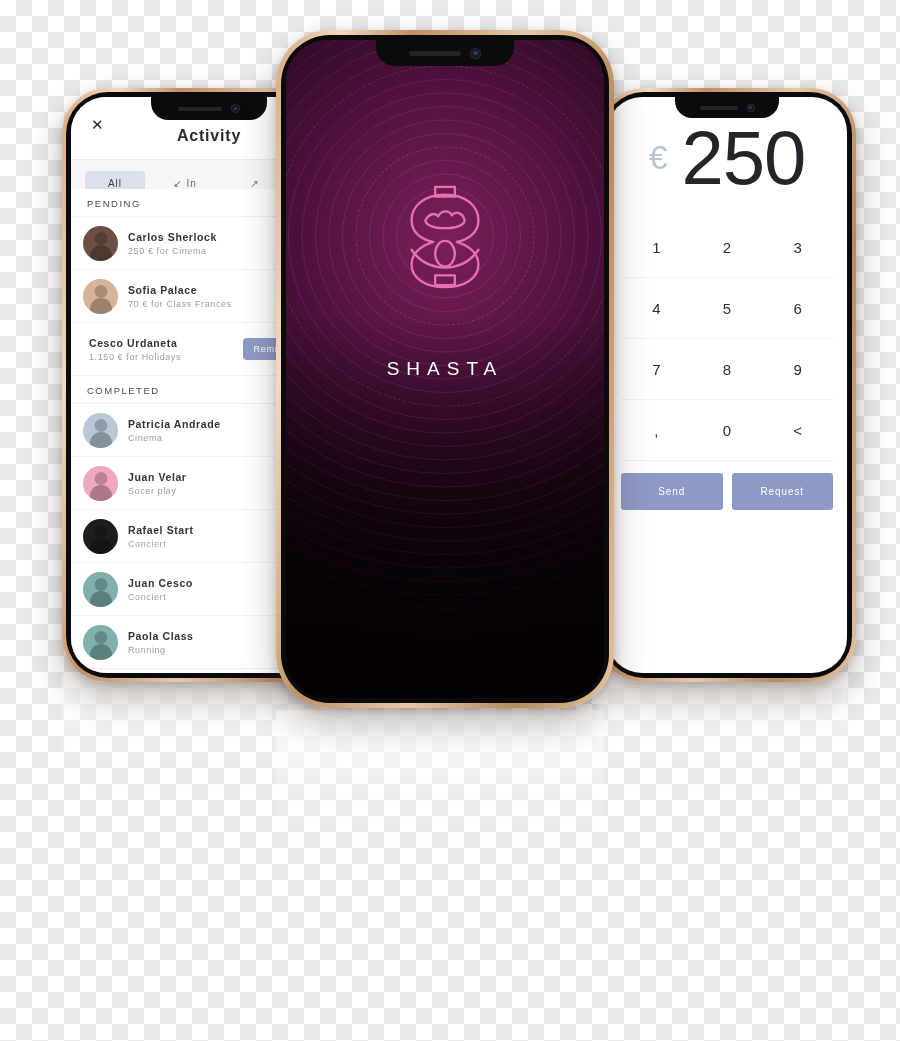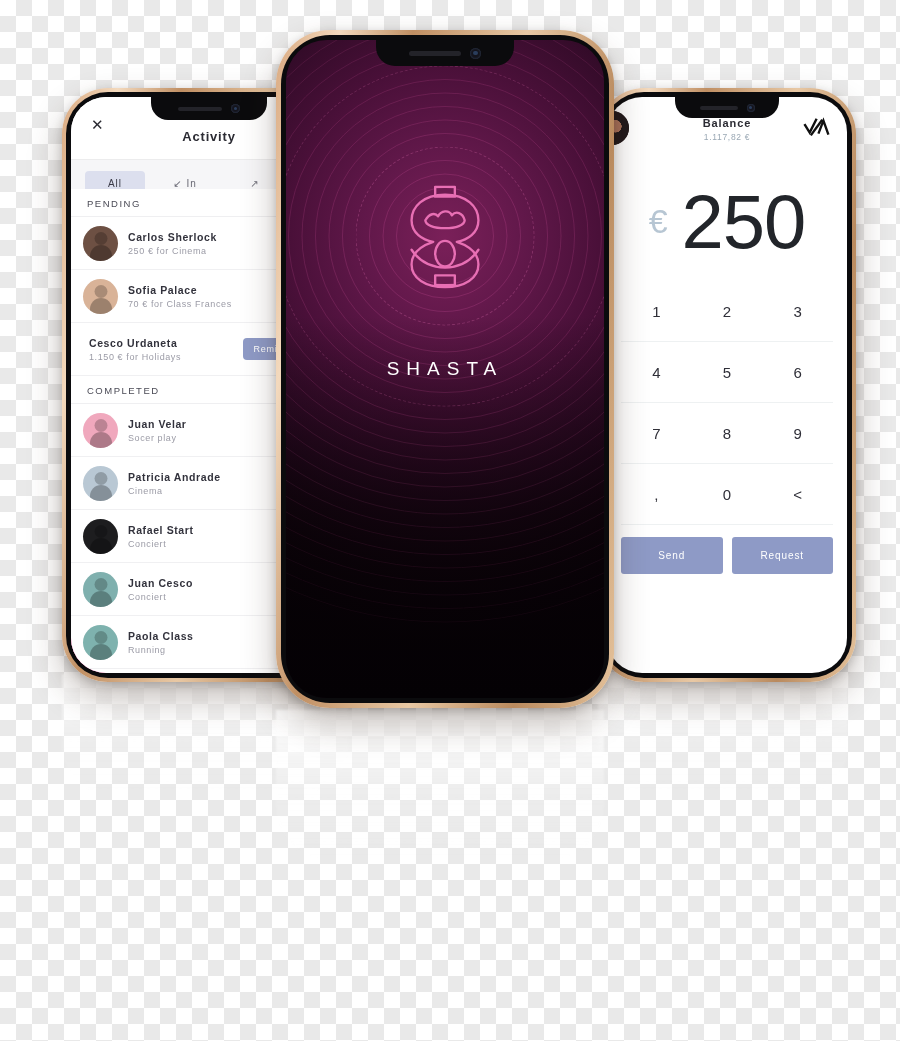--- a/index.html
+++ b/index.html
@@ -28,21 +28,21 @@
   .cam{background:#14141c;border-radius:50%;box-shadow:inset 0 0 2px #3a4a66;}
   .cam i{display:block;width:40%;height:40%;margin:30% auto;border-radius:50%;background:#2a3d5c;}
 
   
   #phoneLeft{left:62px;top:88px;width:286px;height:586px;z-index:1;}
   #phoneLeft .notch{width:116px;height:23px;}
   #phoneLeft .speaker{width:44px;height:4px;}
   #phoneLeft .cam{width:9px;height:9px;}
   .act-head{height:46px;display:flex;align-items:center;justify-content:center;position:relative;background:#fff;padding-top:16px;}
   .act-close{position:absolute;left:20px;top:20px;font-size:15px;color:#2b2b33;line-height:1;cursor:pointer;}
-  .act-title{font-size:13px;font-weight:bold;letter-spacing:.8px;color:#2b2b33;}
+  .act-title{font-size:16px;font-weight:bold;letter-spacing:.8px;color:#2b2b33;}
   .act-tabs{height:46px;background:#f6f6f8;display:flex;align-items:center;padding:0 14px;gap:0;border-top:1px solid #ececed;}
   .tab{flex:0 0 auto;width:60px;text-align:center;font-size:10px;letter-spacing:1px;color:#6a6a75;padding:7px 0;border-radius:4px;cursor:pointer;}
   .tab.sel{background:#dcdfee;color:#3a3a47;}
   .tab.mid{width:80px;}
   .sec-hd{font-size:9.5px;letter-spacing:1.5px;color:#4a4a55;padding:9px 16px 7px;background:#fff;border-bottom:1px solid #efeff1;}
   .row{display:flex;align-items:center;gap:10px;padding:7px 12px;border-bottom:1px solid #f0f0f2;background:#fff;min-height:38px;}
   .av{width:35px;height:35px;border-radius:50%;flex:0 0 auto;background:#ccd;overflow:hidden;position:relative;}
   .av::after{content:"";position:absolute;left:50%;bottom:-6px;width:22px;height:22px;border-radius:11px 11px 4px 4px;transform:translateX(-50%);background:rgba(0,0,0,.28);}
   .av::before{content:"";position:absolute;left:50%;top:6px;width:13px;height:13px;border-radius:50%;transform:translateX(-50%);background:rgba(0,0,0,.22);}
   .rtxt{flex:1 1 auto;min-width:0;}
@@ -159,31 +159,31 @@
             <div class="rname">Cesco Urdaneta</div>
             <div class="rsub">1.150 € for Holidays</div>
           </div>
           <div class="rbtn">Remind</div>
           <div class="rbtn red">C</div>
         </div>
 
         <div class="sec-hd">COMPLETED</div>
 
         <div class="row">
+          <div class="av" style="background:#b9c8d4"></div>
+          <div class="rtxt">
+            <div class="rname">Patricia Andrade</div>
+            <div class="rsub">Cinema</div>
+          </div>
+        </div>
+        <div class="row">
           <div class="av" style="background:#f0a8bd"></div>
           <div class="rtxt">
             <div class="rname">Juan Velar</div>
             <div class="rsub">Socer play</div>
-          </div>
-        </div>
-        <div class="row">
-          <div class="av" style="background:#b9c8d4"></div>
-          <div class="rtxt">
-            <div class="rname">Patricia Andrade</div>
-            <div class="rsub">Cinema</div>
           </div>
         </div>
         <div class="row">
           <div class="av" style="background:#1d1d1f"></div>
           <div class="rtxt">
             <div class="rname">Rafael Start</div>
             <div class="rsub">Conciert</div>
           </div>
         </div>
         <div class="row">
@@ -211,32 +211,20 @@
   <div class="phone" id="phoneRight">
     <div class="body"></div>
     <div class="screen">
       <div class="notch">
         <span class="speaker"></span>
         <span class="cam">
             <i></i>
           </span>
       </div>
 
-      <div class="bal-head">
-        <div class="mini-av"></div>
-        <div class="bal-t">Balance</div>
-        <div class="bal-v">1.117,82 €</div>
-        <div class="brand-mark">
-          <svg viewBox="0 0 30 24" width="28" height="22" aria-hidden="true">
-            <path d="M2 9 L7 17 L14 3" fill="none" stroke="#111" stroke-width="2.6" stroke-linecap="square"></path>
-            <path d="M9 19 L20 4" fill="none" stroke="#111" stroke-width="2.6" stroke-linecap="square"></path>
-            <path d="M17 17 L22 4 L27 18" fill="none" stroke="#111" stroke-width="2.6" stroke-linecap="square" stroke-linejoin="miter"></path>
-          </svg>
-        </div>
-      </div>
 
       <div class="amount">
         <span class="cur">€</span>
         <span class="amt">250</span>
       </div>
 
       <div class="pad">
         <div class="key">1</div>
         <div class="key">2</div>
         <div class="key">3</div>

